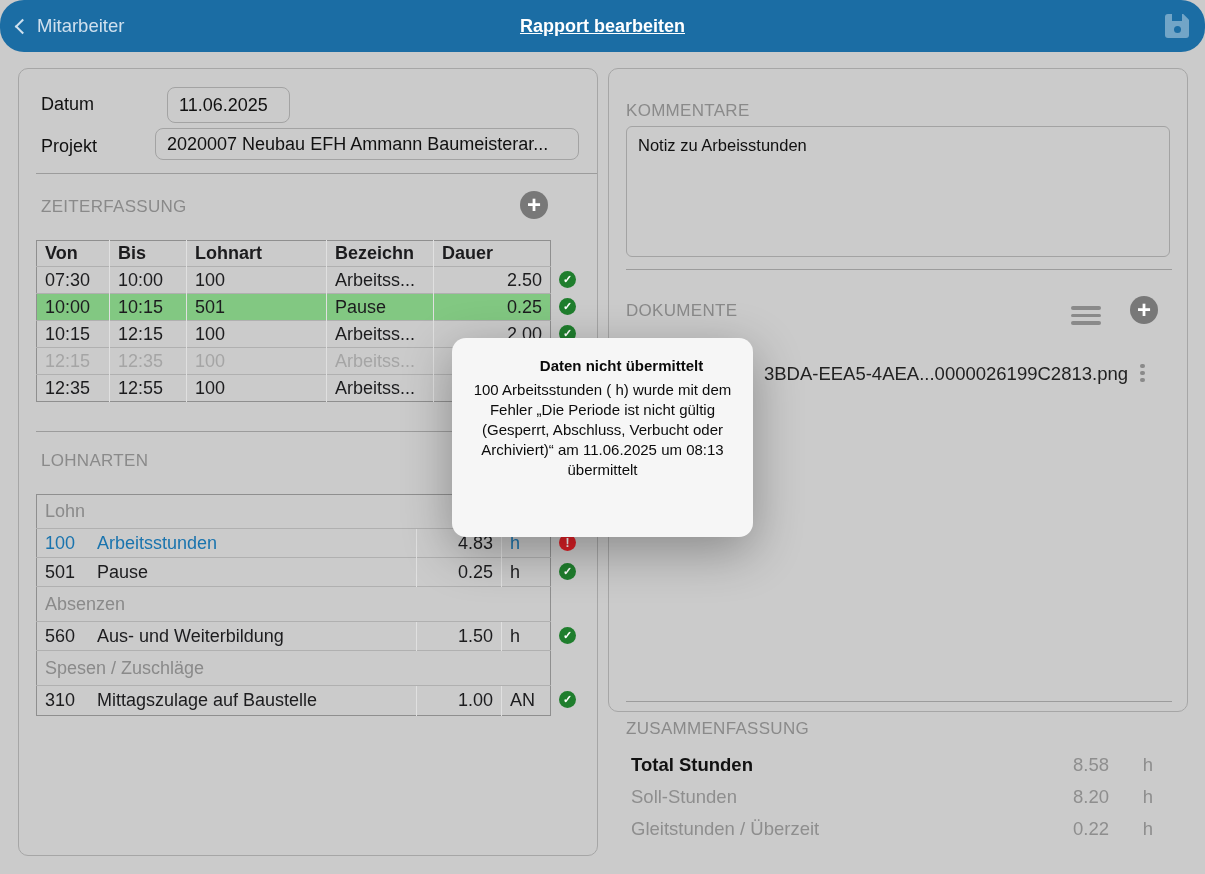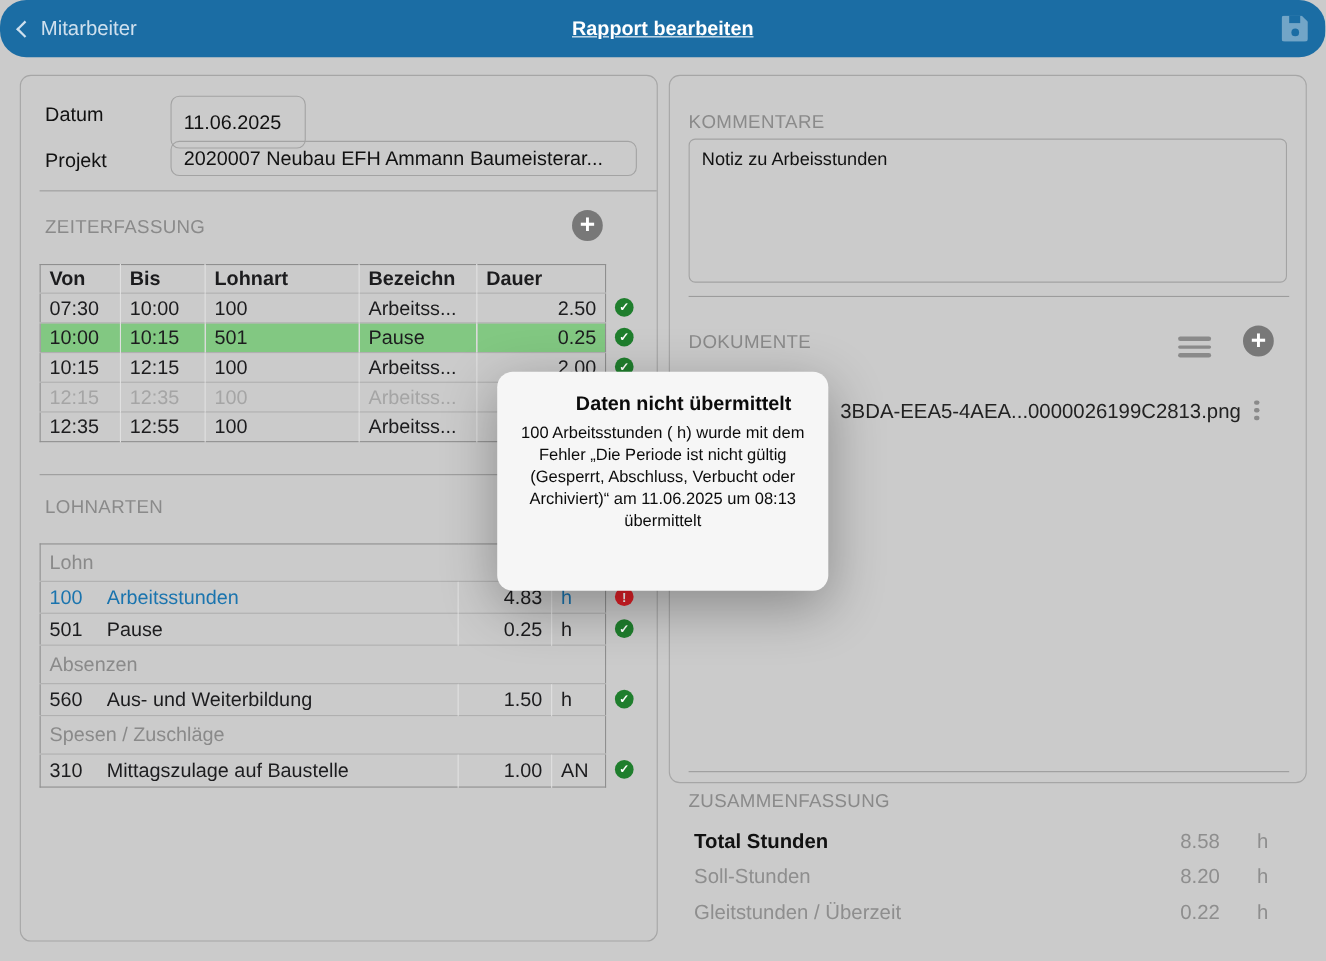--- a/index.html
+++ b/index.html
@@ -83,21 +83,21 @@
   .sum-row .lbl { flex:1; }
   .sum-row.strong .lbl { color:#111; font-weight:700; }
   .sum-row .val { min-width:56px; text-align:right; }
   .sum-row .unit { min-width:44px; text-align:right; }
 
   
   .dialog { position:absolute; left:452px; top:338px; width:301px; height:199px;
     background:#f6f6f6; border-radius:14px; z-index:20;
     box-shadow:0 14px 50px rgba(0,0,0,.32);
     display:flex; flex-direction:column; align-items:center; }
-  .dlg-title { margin-top:19px; font-size:18px; font-weight:700; color:#0b0b0b;margin-left:38px; }
+  .dlg-title { margin-top:19px; font-size:15px; font-weight:700; color:#0b0b0b;margin-left:38px; }
   .dlg-msg { margin-top:6px; padding:0 16px; font-size:15px; line-height:20px;
     text-align:center; color:#0b0b0b; }
   .dlg-ok { margin-top:auto; width:100%; height:44px; border-top:1px solid #c7c7c9;
     display:flex; align-items:center; justify-content:center;
     color:#1279ec; font-size:19.5px; cursor:pointer; }
 </style>
 </head>
 <body>
 
 <div class="topbar">
@@ -107,21 +107,21 @@
   </div>
   <div class="topbar-title">Rapport bearbeiten</div>
   <div class="save-btn">
     <div class="floppy"></div>
   </div>
 </div>
 
 <div class="panel" id="panel-left">
 
   <div class="fld-label" style="left:22px; top:25px;">Datum</div>
-  <div class="input" style="left:136px; top:18px; width:123px; height:48px;">11.06.2025</div>
+  <div class="input" style="left:148px; top:18px; width:123px; height:36px;">11.06.2025</div>
 
   <div class="fld-label" style="left:22px; top:67px;">Projekt</div>
   <div class="input" style="left:136px; top:59px; width:424px; height:32px;">2020007 Neubau EFH Ammann Baumeisterar...</div>
 
   <div class="divider" style="left:17px; right:0; top:104px;"></div>
 
   <div class="sec-title" style="left:22px; top:128px;">ZEITERFASSUNG</div>
   <div class="plus-btn" style="left:501px; top:122px;">
       <span>+</span>
     </div>

